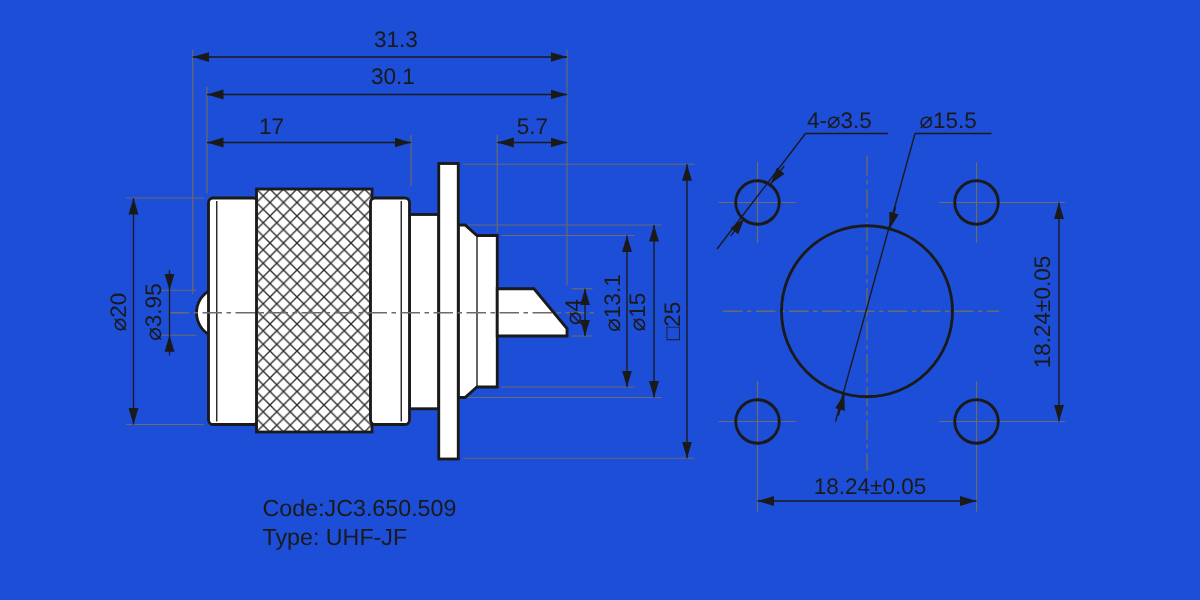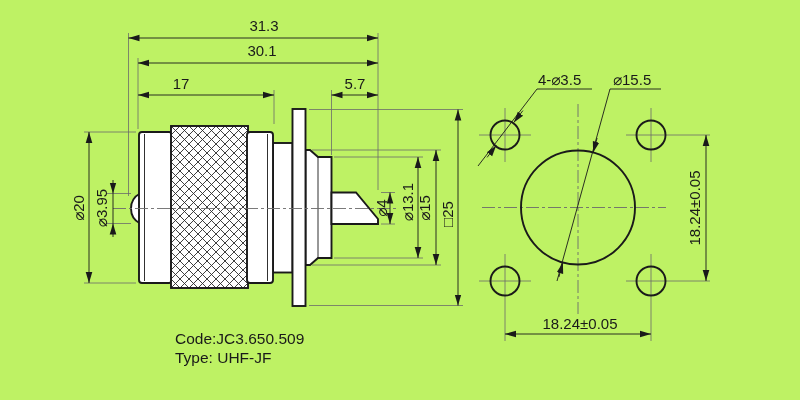--- a/index.html
+++ b/index.html
@@ -1,16 +1,16 @@
 <!DOCTYPE html>
 <html><head>
 <meta charset="utf-8">
 <style>
   html,body{margin:0;padding:0;background:#fff;}
-  #stage{position:relative;width:800px;height:400px;background:#bef264;overflow:hidden;
+  #stage{position:relative;width:800px;height:400px;background:#1d4ed8;overflow:hidden;
          font-family:"Liberation Sans","DejaVu Sans",sans-serif;}
   svg{display:block}
   .outline{fill:#fff;stroke:#1a1a1a;stroke-width:1.9;stroke-linejoin:miter;}
   .outline-nf{fill:none;stroke:#1a1a1a;stroke-width:1.9;}
   .thin{fill:none;stroke:#1a1a1a;stroke-width:0.9;}
   .thin2{fill:none;stroke:#6b6b6b;stroke-width:0.8;}
   .cline{fill:none;stroke:#6b6b6b;stroke-width:0.9;stroke-dasharray:13 3 3 3;}
   .dt{font-size:15px;fill:#1a1a1a;}
   .ann{font-size:15.5px;fill:#1a1a1a;}
   .knurlfill{fill:url(#knurl);stroke:#1a1a1a;stroke-width:1.9;}

